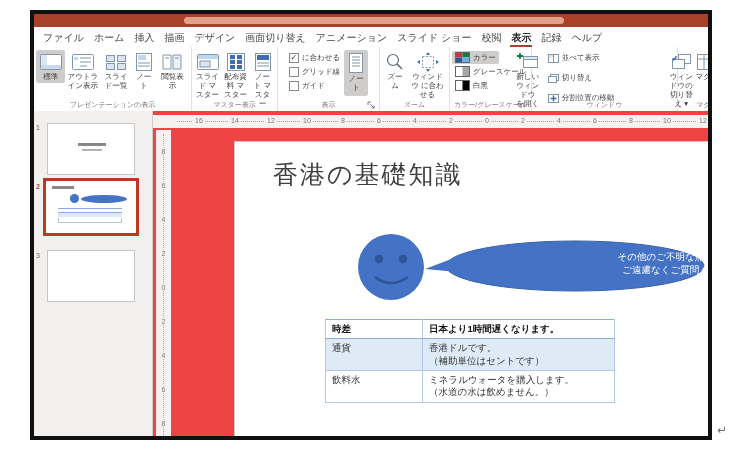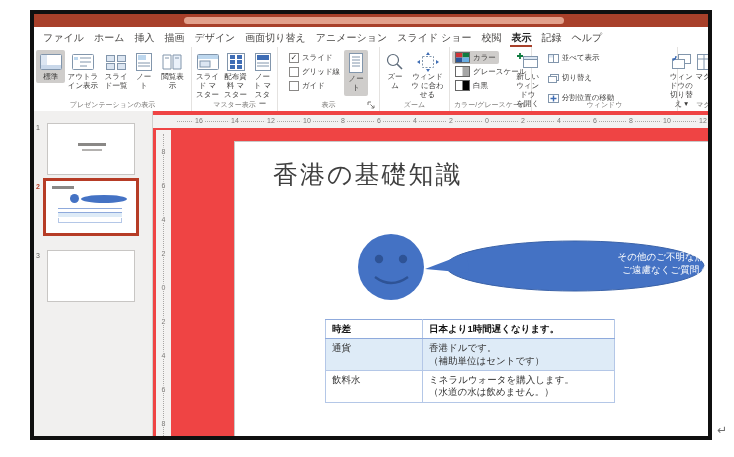--- a/index.html
+++ b/index.html
@@ -186,21 +186,21 @@
         </div>
       </div>
       <div class="rgroup-label">マスター表示</div>
     </div>
 
     <div class="rgroup" style="width:102px;">
       <div class="rrow" style="gap:4px;">
         <div style="display:flex;flex-direction:column;padding-top:1px;">
           <label class="chk">
             <span class="box checked"><span class="mark">✓</span></span>
-            <span>スライド</span>
+            <span>に合わせる</span>
           </label>
           <label class="chk">
             <span class="box"></span>
             <span>グリッド線</span>
           </label>
           <label class="chk">
             <span class="box"></span>
             <span>ガイド</span>
           </label>
         </div>

